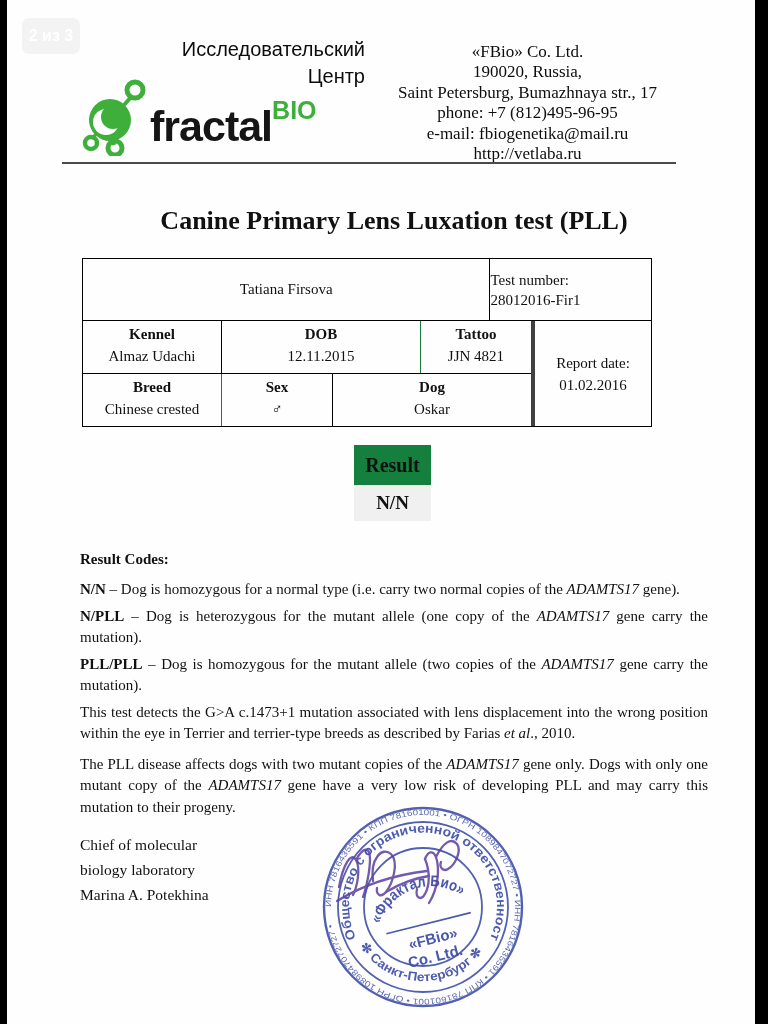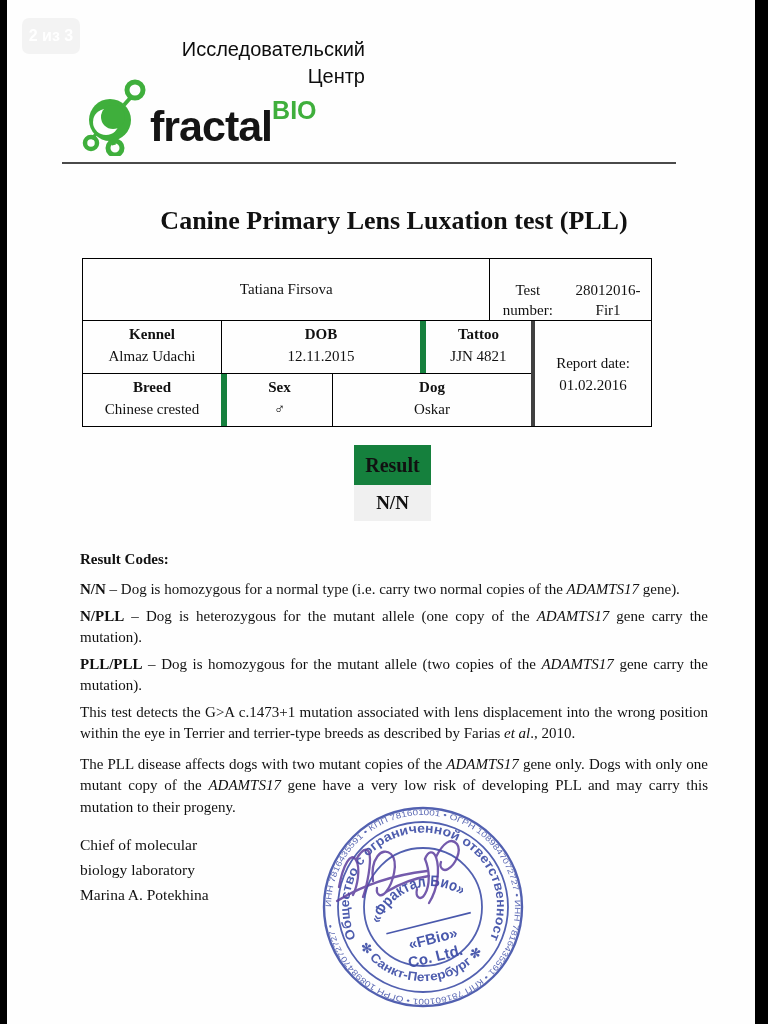--- a/index.html
+++ b/index.html
@@ -27,31 +27,31 @@
   .header-rule { position:absolute; left:62px; top:162px; width:614px; height:2px; background:#4a4a4a; }
 
   .doc-title { position:absolute; left:80px; top:206px; width:628px; text-align:center;
     font-size:26px; font-weight:bold; }
 
   
   .info-table { position:absolute; left:82px; top:258px; width:570px; border:1px solid #000;
     font-size:15px; }
   .tr1 { display:flex; height:62px; border-bottom:1px solid #000; }
   .owner-cell { width:448px; display:flex; align-items:center; justify-content:center; }
-  .testnum-cell { width:178px; border-left:1px solid #000; display:flex; flex-direction:row;
-    align-items:flex-end; justify-content:center; line-height:20px; text-align:center; }
+  .testnum-cell { width:178px; border-left:1px solid #000; display:flex; flex-direction:column;
+    align-items:flex-start; justify-content:center; line-height:20px; text-align:center; }
   .tr-group { display:flex; }
   .left-cols { width:448px; }
   .sub-row { display:flex; height:52px; }
   .sub-row + .sub-row { border-top:1px solid #000; height:53px; }
   .cell { display:flex; flex-direction:column; align-items:center; padding-top:5px; }
   .cell .lbl { font-weight:bold; }
   .cell .val { margin-top:5px; }
   .c1 { width:138px; } .c2 { width:199px; border-left:1px solid #000; }
-  .c3 { width:111px; border-left:6px solid #15803d; }
+  .c3 { width:111px; border-left:1px solid #15803d; }
   .report-cell { width:178px; border-left:4px solid #404040; display:flex; flex-direction:column;
     align-items:center; justify-content:center; line-height:22px; text-align:center; }
 
   
   .result-box { position:absolute; left:354px; top:445px; width:77px; text-align:center;
     font-weight:bold; }
   .result-head { height:40px; background:#15803d; font-size:20px; display:flex;
     align-items:center; justify-content:center; }
   .result-val { height:36px; background:#f0f0f0; font-size:19px; display:flex;
     align-items:center; justify-content:center; }
@@ -98,20 +98,28 @@
           <circle cx="33" cy="72" r="7" stroke-width="5"></circle>
         </g>
       </svg>
     </span>
     <div class="logo-text"><span>fractal</span><span class="logo-sup">BIO</span></div>
   </div>
 
   <div class="center-name">Исследовательский
 Центр</div>
 
+  <div class="address">
+    <div>«FBio» Co. Ltd.</div>
+    <div>190020, Russia,</div>
+    <div>Saint Petersburg, Bumazhnaya str., 17</div>
+    <div>phone: +7 (812)495-96-95</div>
+    <div>e-mail: fbiogenetika@mail.ru</div>
+    <div>http://vetlaba.ru</div>
+  </div>
 
   <div class="header-rule"></div>
 
   <div class="doc-title">Canine Primary Lens Luxation test (PLL)</div>
 
   <div class="info-table">
     <div class="tr1">
       <div class="owner-cell">Tatiana Firsova</div>
       <div class="testnum-cell">
         <div>Test number:</div>

